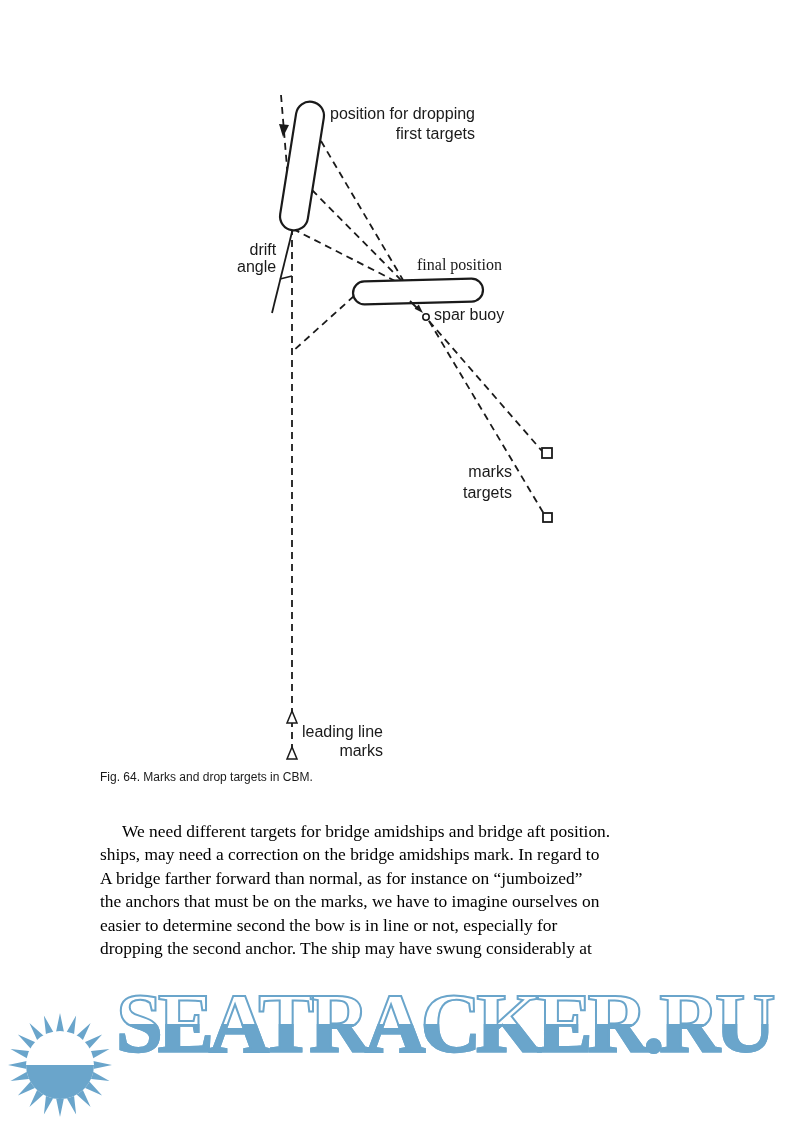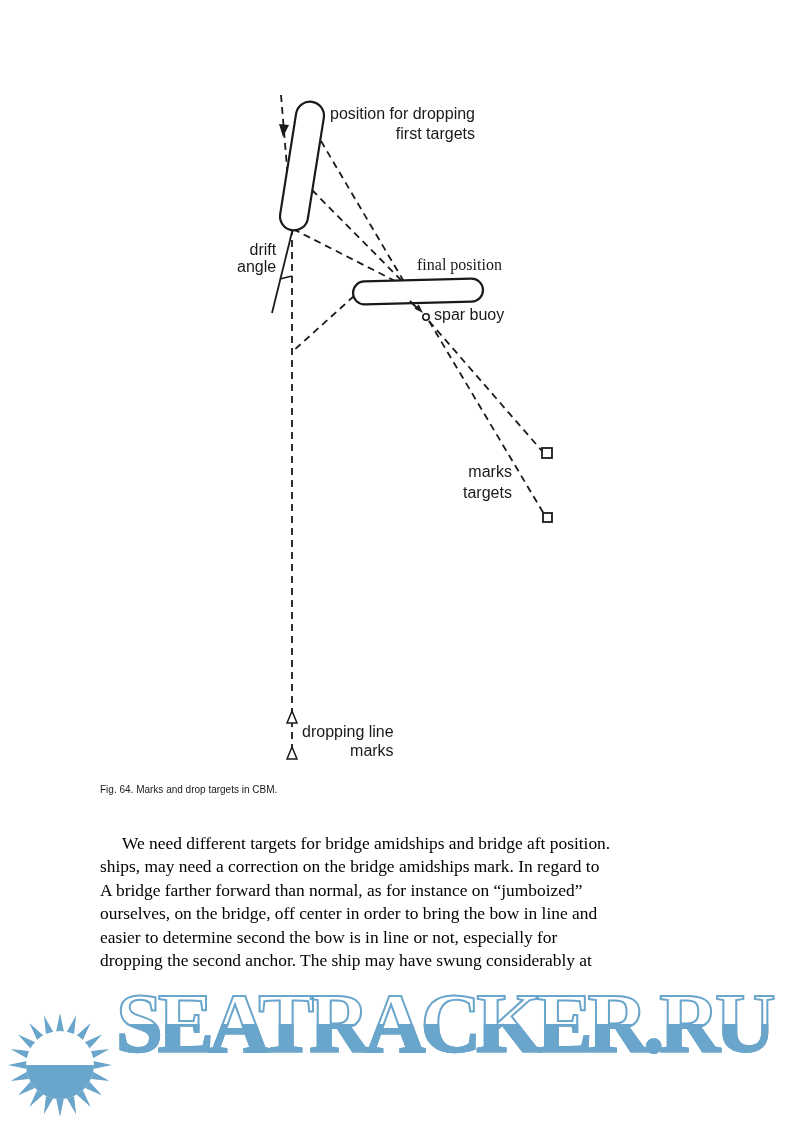--- a/index.html
+++ b/index.html
@@ -23,31 +23,29 @@
   }
   .lbl-position{left:330px;top:104px;line-height:20px;}
   .lbl-drift{left:237px;top:241px;line-height:17px;}
   .lbl-final{left:417px;top:256px;font-family:Liberation Serif, serif;}
   .lbl-spar{left:434px;top:306px;}
   .lbl-drop{left:463px;top:461px;line-height:21px;}
   .lbl-leading{left:302px;top:722px;line-height:19px;}
   
   .caption{
     left:100px;top:770px;
-    font-size:10px;color:var(--ink,#1a1a1a);
+    font-size:12px;color:var(--ink,#1a1a1a);
     font-family:"Liberation Sans", sans-serif;
-    margin-top:14px;
   }
   
   .para{
     left:100px;top:820px;width:640px;
     font-family:"Liberation Serif", serif;
     font-size:17.4px;line-height:23.4px;
     color:#000000;
-    margin-top:12px;
   }
   .para div:first-child{text-indent:22px;}
   
   .wm-sun{left:8px;top:1013px;}
   .wm-text{
     left:116px;top:982px;
     font-family:"Liberation Serif", serif;
     font-weight:bold;
     font-size:84px;line-height:1;
     letter-spacing:-5px;
@@ -108,31 +106,31 @@
     <div>drift</div>
     <div>angle</div>
   </div>
 <div class="abs fig-label lbl-final">final position</div>
 <div class="abs fig-label lbl-spar">spar buoy</div>
 <div class="abs fig-label lbl-drop">
     <div>marks</div>
     <div>targets</div>
   </div>
 <div class="abs fig-label lbl-leading">
-    <div>dropping line</div>
+    <div>leading line</div>
     <div>marks</div>
   </div>
 
 <div class="abs caption">Fig. 64. Marks and drop targets in CBM.</div>
 
 <div class="abs para">
     <div>We need different targets for bridge amidships and bridge aft position.</div>
     <div>ships, may need a correction on the bridge amidships mark. In regard to</div>
     <div>A bridge farther forward than normal, as for instance on “jumboized”</div>
-    <div>ourselves, on the bridge, off center in order to bring the bow in line and</div>
+    <div>the anchors that must be on the marks, we have to imagine ourselves on</div>
     <div>easier to determine second the bow is in line or not, especially for</div>
     <div>dropping the second anchor. The ship may have swung considerably at</div>
   </div>
 
 <svg class="abs wm-sun" width="104" height="110" viewBox="0 0 104 110">
   <polygon id="sun-star" points="52.0,0.0 56.7,22.4 68.1,2.5 65.6,25.3 82.6,9.9 73.2,30.8 94.1,21.4 78.7,38.4 101.5,35.9 81.6,47.3 104.0,52.0 81.6,56.7 101.5,68.1 78.7,65.6 94.1,82.6 73.2,73.2 82.6,94.1 65.6,78.7 68.1,101.5 56.7,81.6 52.0,104.0 47.3,81.6 35.9,101.5 38.4,78.7 21.4,94.1 30.8,73.2 9.9,82.6 25.3,65.6 2.5,68.1 22.4,56.7 0.0,52.0 22.4,47.3 2.5,35.9 25.3,38.4 9.9,21.4 30.8,30.8 21.4,9.9 38.4,25.3 35.9,2.5 47.3,22.4" fill="var(--wm,#6AA5CB)"></polygon>
   <circle cx="52" cy="52" r="34" fill="#ffffff"></circle>
   <path d="M 18 52 A 34 34 0 0 0 86 52 Z" fill="var(--wm,#6AA5CB)"></path>
 </svg>
 <div class="abs wm-text">SEATRACKER.RU</div>

